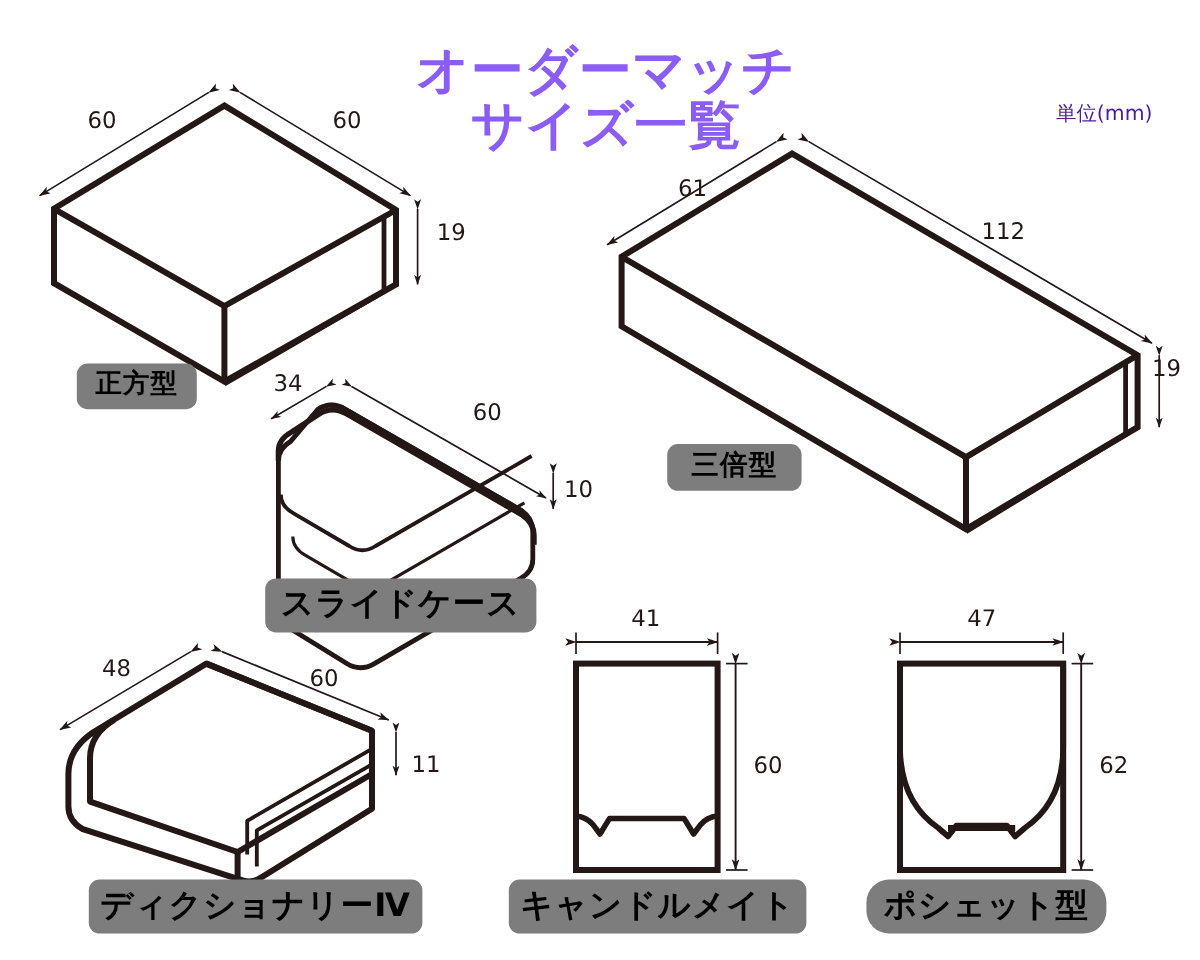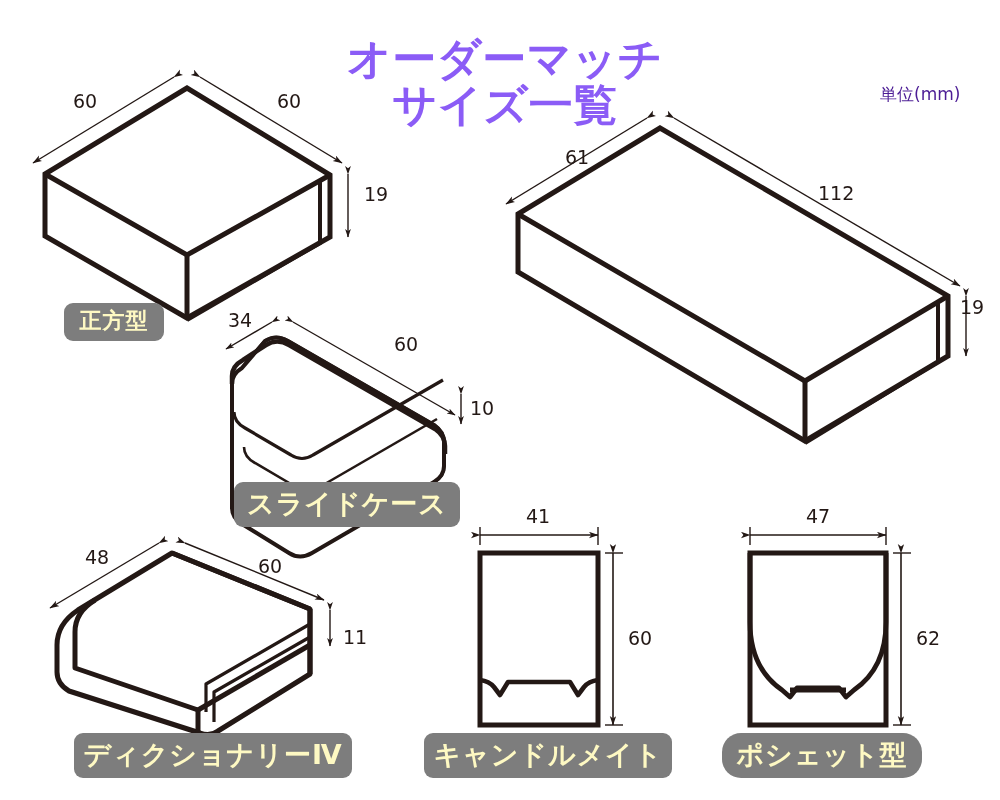--- a/index.html
+++ b/index.html
@@ -45,21 +45,21 @@
     left: 880px;
     top: 83px;
     font-size: 17px;
     color: #4c1d95;
     font-family: "DejaVu Sans", "Liberation Sans", sans-serif;
     white-space: nowrap;
   }
   .badge {
     position: absolute;
     background: #7d7d7d;
-    color: #fef9c3;
+    color: #000000;
     font-weight: bold;
     border-radius: 9px;
     font-family: "DejaVu Sans", "Liberation Sans", sans-serif;
     text-align: center;
     white-space: nowrap;
     line-height: 1;
     letter-spacing: 1px;
   }
   .dim-text {
     position: absolute;
@@ -227,22 +227,23 @@
   <div class="dim-text" style="left:343px; top:626px;">11</div>
 
   <div class="dim-text" style="left:526px; top:505px;">41</div>
   <div class="dim-text" style="left:628px; top:627px;">60</div>
 
   <div class="dim-text" style="left:806px; top:505px;">47</div>
   <div class="dim-text" style="left:916px; top:627px;">62</div>
 
   <div class="badge" style="left:64px;  top:303px; width:100px; padding:7px 0 9px; font-size:22px;">正方型</div>
 
-
-  <div class="badge" style="left:234px; top:482px; width:226px; padding:8px 0 10px; font-size:27px;">スライドケース</div>
+  <div class="badge" style="left:556px; top:370px; width:112px; padding:7px 0 9px; font-size:23px;">三倍型</div>
+
+  <div class="badge" style="left:221px; top:482px; width:226px; padding:8px 0 10px; font-size:27px;">スライドケース</div>
 
   <div class="badge" style="left:74px;  top:733px; width:278px; padding:8px 0 10px; font-size:27px;">ディクショナリーⅣ</div>
 
   <div class="badge" style="left:424px; top:733px; width:246px; padding:8px 1px 10px; font-size:27px;">キャンドルメイト</div>
 
   <div class="badge" style="left:722px; top:733px; width:200px; padding:8px 0 10px; font-size:27px;border-radius:19px;">ポシェット型</div>
 
 </div>
 
 </body></html>

